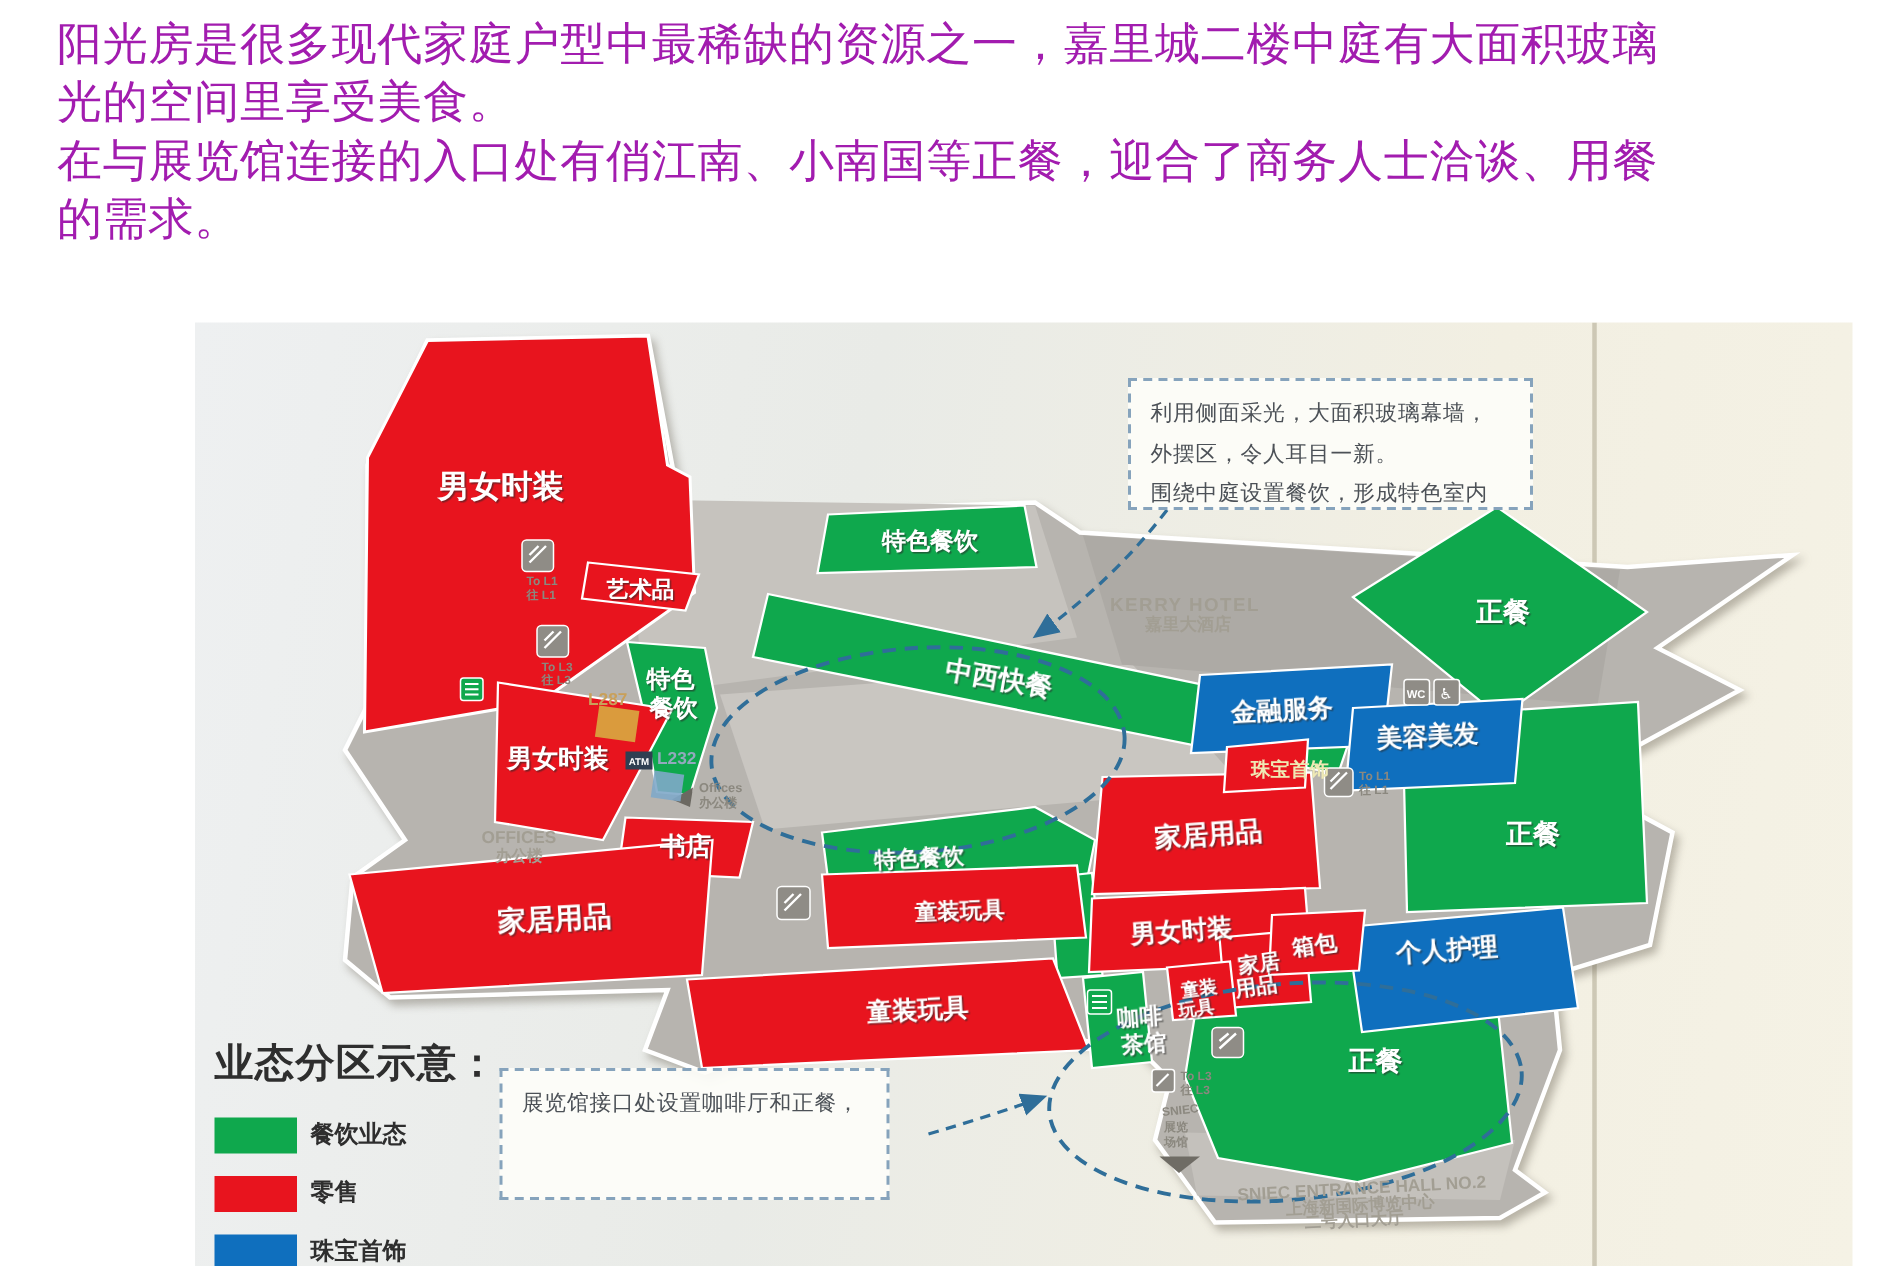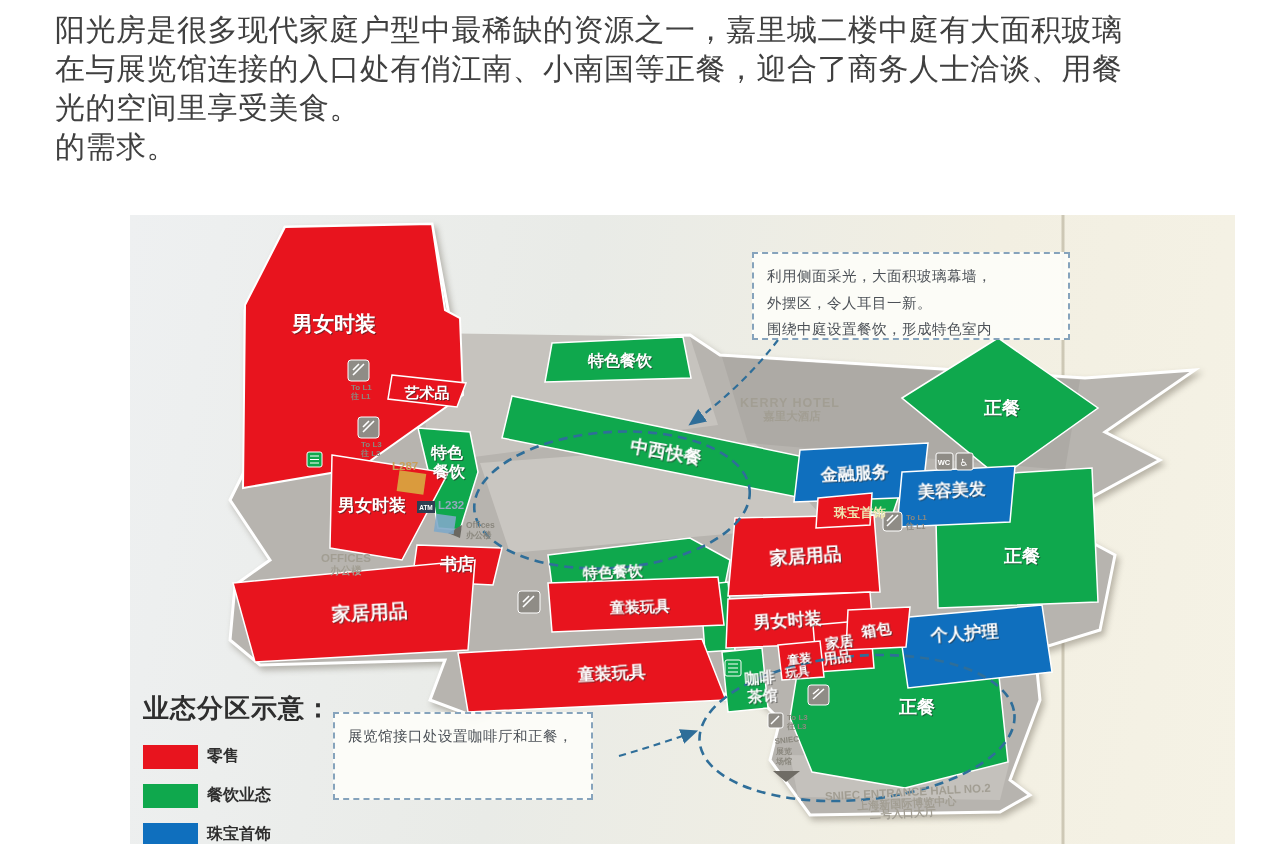--- a/index.html
+++ b/index.html
@@ -3,56 +3,56 @@
 <meta charset="utf-8">
 <style>
   html,body{margin:0;padding:0;}
   body{
     width:1268px;height:844px;position:relative;overflow:hidden;
     background:#ffffff;
     font-family:"Liberation Sans","DejaVu Sans",sans-serif;
   }
   
   .intro{
-    position:absolute;left:55px;top:10px;width:1175px;
-    font-size:30px;line-height:39px;color:#404040;letter-spacing:0.5px;
+    position:absolute;left:38px;top:10px;width:1175px;
+    font-size:30px;line-height:39px;color:#a21caf;letter-spacing:0.5px;
     font-weight:400;
   }
   
   .scan{
     position:absolute;left:130px;top:215px;width:1105px;height:629px;
     background:linear-gradient(100deg,#eef0f1 0%,#e9ebe7 38%,#f2efe2 72%,#f5f2e5 100%);
   }
   .scan svg{position:absolute;left:0;top:0;}
   .zl{fill:#ffffff;font-weight:bold;filter:drop-shadow(1px 1.5px 0 rgba(40,40,40,.55));}
   .gt{fill:#a29e93;font-weight:bold;}
   .tiny{fill:#8b887f;font-weight:bold;}
   
   .callout{
     position:absolute;background:rgba(253,253,249,.93);
     border:2px dashed #86a3bc;box-sizing:border-box;
     padding:9px 13px;font-size:14.5px;line-height:26.5px;color:#4c5157;
     letter-spacing:0.5px;
   }
-  .callout-top{left:622px;top:37px;width:318px;height:88px;}
+  .callout-top{left:622px;top:37px;width:270px;height:88px;}
   .callout-bottom{left:203px;top:497px;width:260px;height:88px;}
   
   .legend{position:absolute;left:13px;top:476px;width:300px;}
   .legend-title{font-size:26px;font-weight:bold;color:#2e2e2e;letter-spacing:1px;margin-bottom:18px;}
   .legend-row{display:flex;align-items:center;margin-bottom:14px;height:25px;}
   .sw{display:inline-block;width:55px;height:24px;margin-right:9px;}
   .legend-label{font-size:16px;font-weight:bold;color:#2e2e2e;}
 </style>
 </head>
 <body>
 
 <div class="intro">
   <div>阳光房是很多现代家庭户型中最稀缺的资源之一，嘉里城二楼中庭有大面积玻璃</div>
+  <div>光的空间里享受美食。</div>
   <div>在与展览馆连接的入口处有俏江南、小南国等正餐，迎合了商务人士洽谈、用餐</div>
-  <div>光的空间里享受美食。</div>
   <div>的需求。</div>
 </div>
 
 <div class="scan">
 
 <svg width="1105" height="629" viewBox="0 0 1105 629">
   <defs>
     <marker id="arr" orient="auto" markerWidth="9" markerHeight="9" refX="6" refY="3.5">
       <path d="M0,0 L8,3.5 L0,7 z" fill="#2f6e99"></path>
     </marker>
@@ -209,26 +209,26 @@
   <div>围绕中庭设置餐饮，形成特色室内</div>
 </div>
 
 <div class="callout callout-bottom">
   <div>展览馆接口处设置咖啡厅和正餐，</div>
 </div>
 
 <div class="legend">
   <div class="legend-title">业态分区示意：</div>
   <div class="legend-row">
+    <span class="sw" style="background: rgb(15, 168, 77);"></span>
+    <span class="legend-label">餐饮业态</span>
+  </div>
+  <div class="legend-row">
     <span class="sw" style="background: rgb(232, 20, 30);"></span>
     <span class="legend-label">零售</span>
-  </div>
-  <div class="legend-row">
-    <span class="sw" style="background: rgb(15, 168, 77);"></span>
-    <span class="legend-label">餐饮业态</span>
   </div>
   <div class="legend-row">
     <span class="sw" style="background: rgb(15, 111, 190);"></span>
     <span class="legend-label">珠宝首饰</span>
   </div>
 </div>
 
 </div>
 
 </body></html>

